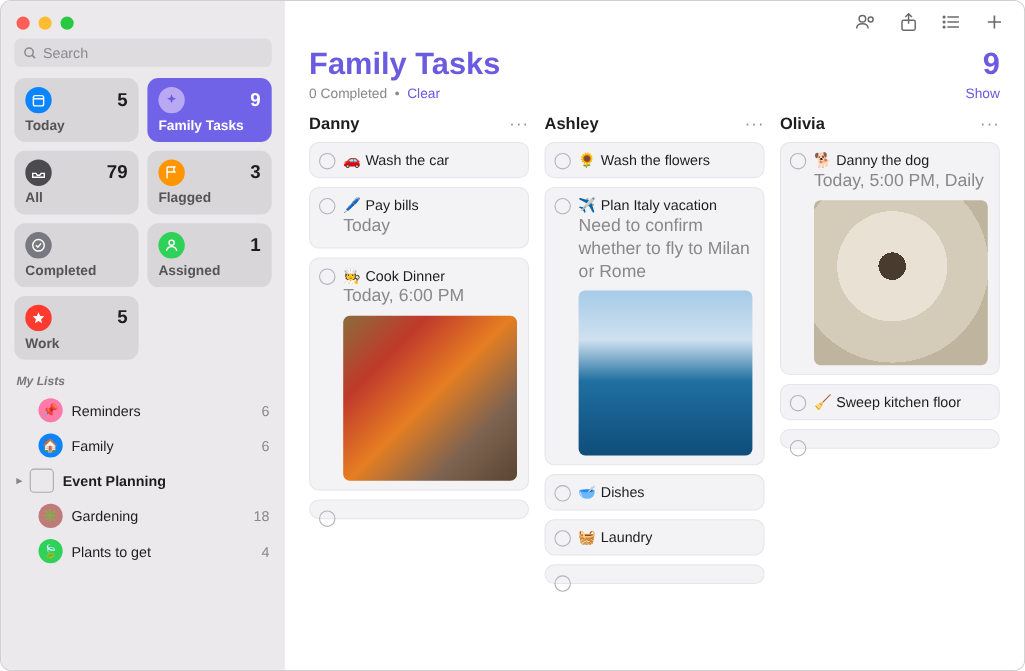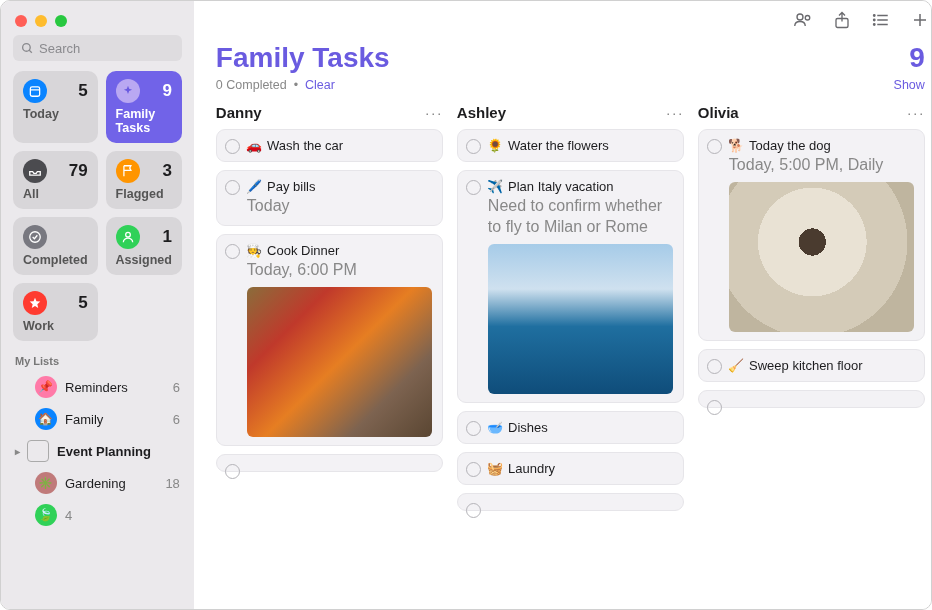--- a/index.html
+++ b/index.html
@@ -13,42 +13,42 @@
 .search { margin: 2px 12px 10px; background: #dedcdf; border-radius: 6px; height: 26px; display: flex; align-items: center; padding: 0 8px; color: #8a8a8e; }
 .search svg { margin-right: 5px; }
 .tiles { display: grid; grid-template-columns: 1fr 1fr; gap: 8px; padding: 0 12px; }
 .tile { background: #d8d6d9; border-radius: 10px; padding: 8px 10px; cursor: pointer; }
 .tile.selected { background: #7163e8; color: #fff; }
 .tile-top { display: flex; justify-content: space-between; align-items: center; }
 .tile-icon { width: 24px; height: 24px; border-radius: 50%; display: flex; align-items: center; justify-content: center; color: #fff; }
 .tile-count { font-size: 17px; font-weight: 700; }
 .tile-label { font-size: 12.5px; font-weight: 600; margin-top: 4px; color: #555; }
 .tile.selected .tile-label { color: #fff; }
-.mylists { padding: 14px 14px 0; font-size: 11px; color: #777; font-weight: 600; }
+.mylists { padding: 14px 14px 0; font-size: 11px; color: #777; font-weight: 600; font-style: italic; }
 .lists { padding: 4px 8px; flex: 1; overflow: auto; }
 .list-row { display: flex; align-items: center; padding: 5px 6px; border-radius: 6px; cursor: pointer; }
 .list-row.group { font-weight: 600; }
 .list-row .chev { width: 12px; color: #888; font-size: 10px; }
 .list-icon { width: 22px; height: 22px; border-radius: 50%; display: flex; align-items: center; justify-content: center; margin-right: 8px; font-size: 12px; color: #fff; }
 .list-icon.outline { border: 1px solid #aaa; border-radius: 4px; background: none; }
 .list-label { flex: 1; }
 .list-count { color: #888; }
 .addlist { border-top: 1px solid #d6d4d7; padding: 8px 14px; color: #666; cursor: pointer; display: flex; align-items: center; gap: 6px; }
 .main { flex: 1; display: flex; flex-direction: column; background: #fff; }
 .toolbar { display: flex; justify-content: flex-end; gap: 20px; padding: 10px 18px 4px; color: #6a6a6e; }
 .toolbar .tb { cursor: pointer; }
 .header { padding: 6px 22px 4px; display: flex; justify-content: space-between; align-items: flex-start; }
 .header-title { font-size: 28px; font-weight: 700; color: #6a5be0; }
 .header-count { font-size: 28px; font-weight: 600; color: #6a5be0; }
 .subhead { padding: 0 22px 12px; display: flex; justify-content: space-between; font-size: 12.5px; }
 .subhead-left { color: #888; }
 .subhead-left .clear { color: #6a5be0; cursor: pointer; }
 .subhead-right { color: #6a5be0; cursor: pointer; text-align: right; }
 .cols { display: flex; gap: 14px; padding: 0 22px 20px; overflow: auto; flex: 1; }
-.col { width: 227px; flex-shrink: 0; }
+.col { width: 200px; flex-shrink: 0; }
 .col-head { display: flex; justify-content: space-between; align-items: center; font-weight: 700; font-size: 15px; margin-bottom: 8px; }
 .col-head .more { color: #888; cursor: pointer; font-weight: 400; letter-spacing: 1px; }
 .card { background: #f3f2f5; border: 1px solid #e6e5e9; border-radius: 9px; padding: 8px 10px 8px 30px; margin-bottom: 8px; position: relative; font-size: 13px; }
 .card .radio { position: absolute; left: 8px; top: 9px; width: 15px; height: 15px; border: 1.5px solid #b4b3b8; border-radius: 50%; cursor: pointer; }
 .card-title { display: flex; align-items: center; gap: 4px; }
 .card-sub { font-size: 16px; color: #888; margin-top: 2px; line-height: 1.3; }
 .card-img { margin-top: 6px; width: 100%; height: 150px; border-radius: 6px; }
 .card.empty { min-height: 18px; }
 .img-food { background: linear-gradient(135deg, #8a6d3b 0%, #c0392b 25%, #e67e22 50%, #7d6350 75%, #5a4632 100%); }
 .img-sea { background: linear-gradient(to bottom, #a6cbe8 0%, #cfe1ef 30%, #1f6fa0 55%, #0f4d7a 100%); }
@@ -174,20 +174,21 @@
       </div>
       <div class="list-row">
         <span class="chev"></span>
         <div class="list-icon" style="background:#c07a7a;margin-left:8px">✳️</div>
         <div class="list-label">Gardening</div>
         <div class="list-count">18</div>
       </div>
       <div class="list-row">
         <span class="chev"></span>
         <div class="list-icon" style="background:#30d158;margin-left:8px">🍃</div>
+        <div class="list-label">Plants to get</div>
         <div class="list-count">4</div>
       </div>
     </div>
 </div>
 
 <div class="main">
   <div class="toolbar">
     <span class="tb"><svg width="20" height="18" viewBox="0 0 24 24" fill="none" stroke="#6a6a6e" stroke-width="1.8">
           <circle cx="8" cy="8" r="4"></circle>
           <path d="M1 20c0-4 3-6 7-6s7 2 7 6"></path>
@@ -258,21 +259,21 @@
       </div>
       <div class="col">
         <div class="col-head">
           <span>Ashley</span>
           <span class="more">···</span>
         </div>
         <div class="card">
           <div class="radio"></div>
           <div class="card-title">
             <span>🌻</span> 
-            <span>Water the flowers</span>
+            <span>Wash the flowers</span>
           </div>
         </div>
         <div class="card">
           <div class="radio"></div>
           <div class="card-title">
             <span>✈️</span> 
             <span>Plan Italy vacation</span>
           </div>
           <div class="card-sub">Need to confirm whether to fly to Milan or Rome</div>
           <div class="card-img img-sea"></div>
@@ -297,21 +298,21 @@
       </div>
       <div class="col">
         <div class="col-head">
           <span>Olivia</span>
           <span class="more">···</span>
         </div>
         <div class="card">
           <div class="radio"></div>
           <div class="card-title">
             <span>🐕</span> 
-            <span>Today the dog</span>
+            <span>Danny the dog</span>
           </div>
           <div class="card-sub">Today, 5:00 PM, Daily</div>
           <div class="card-img img-dog"></div>
         </div>
         <div class="card">
           <div class="radio"></div>
           <div class="card-title">
             <span>🧹</span> 
             <span>Sweep kitchen floor</span>
           </div>

